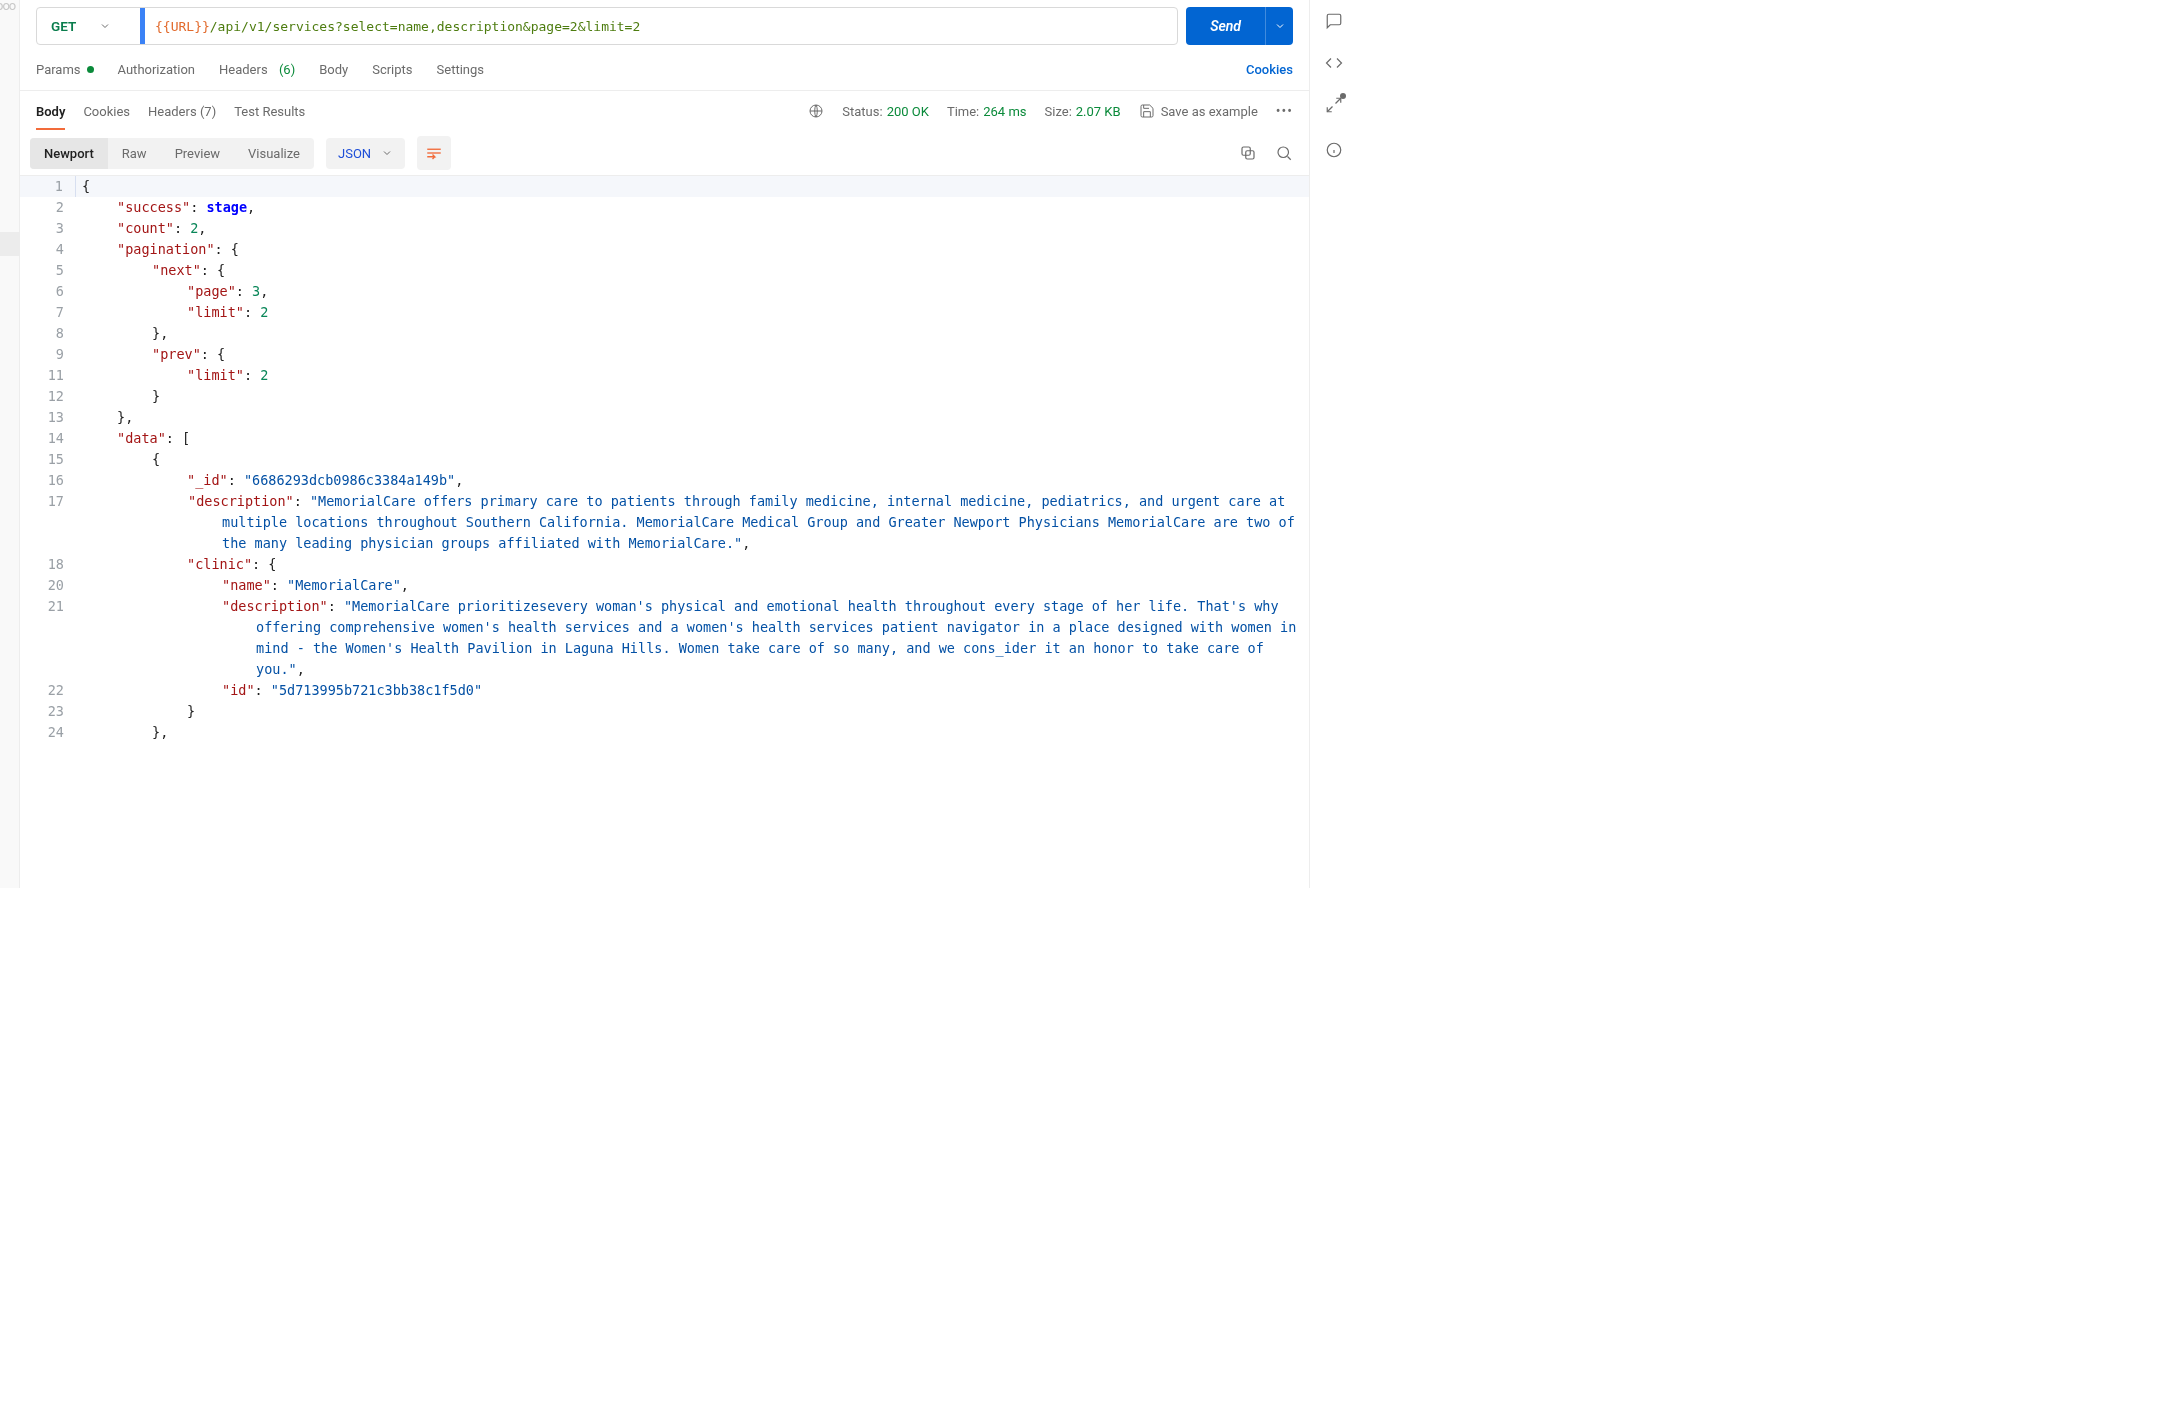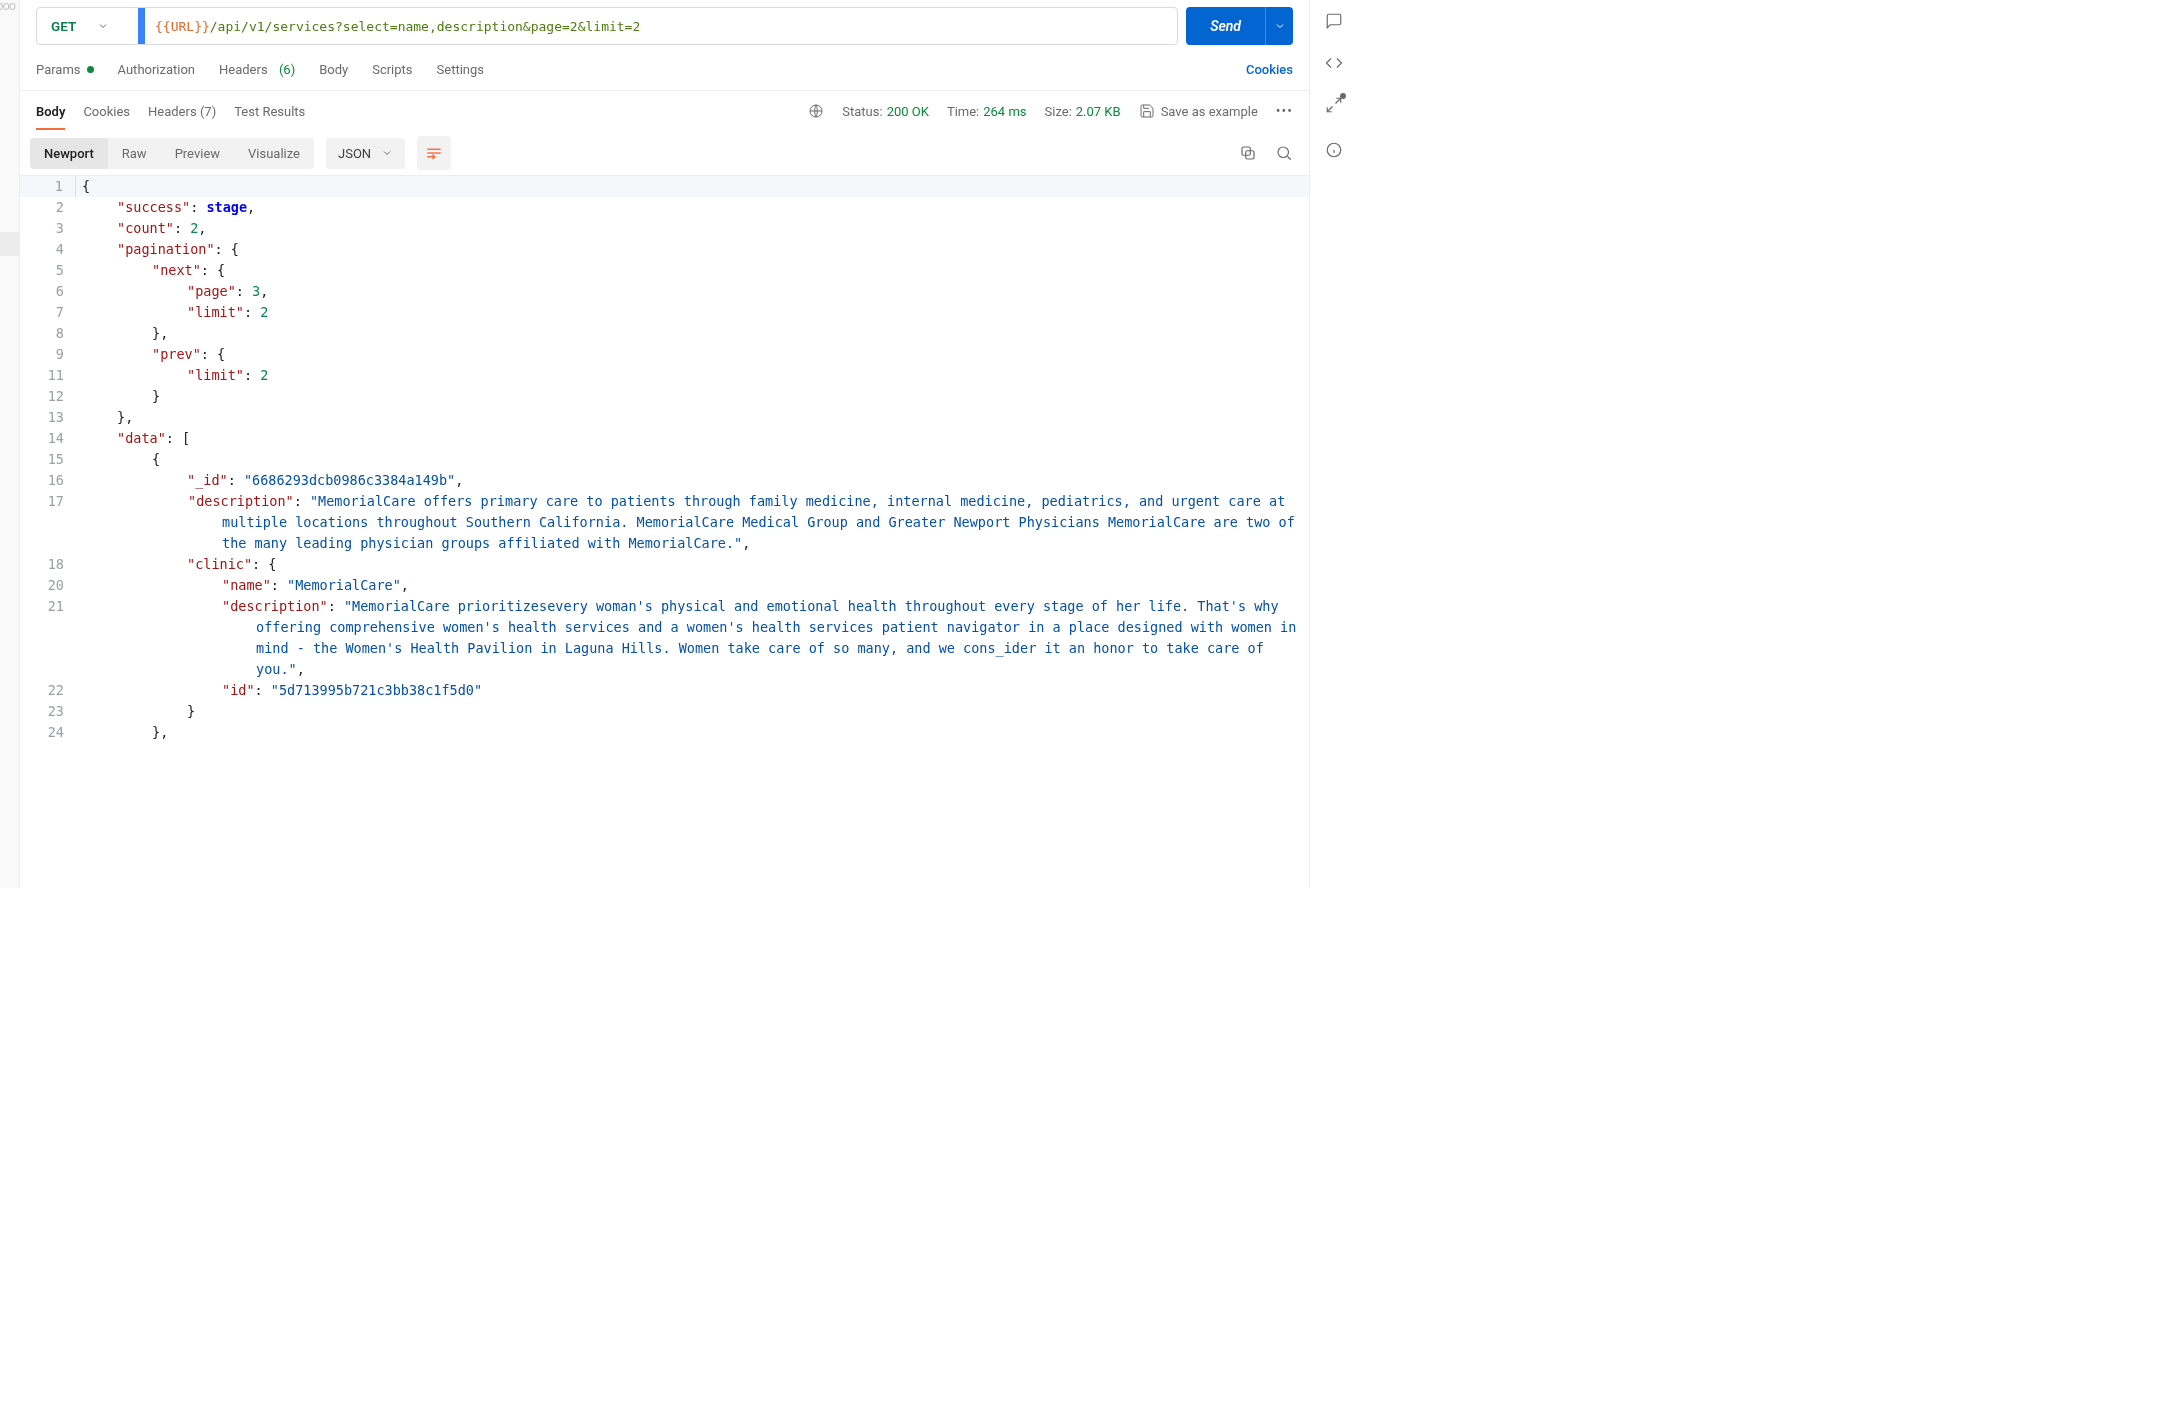--- a/index.html
+++ b/index.html
@@ -68,21 +68,21 @@
   .urlbar {
     flex: 1;
     display: flex;
     border: 1px solid #d9d9d9;
     border-radius: 4px;
     height: 38px;
     background: #fff;
   }
   .method {
     width: 108px;
-    border-right: 7px solid #3b82f6;
+    border-right: 5px solid #3b82f6;
     display: flex;
     align-items: center;
     justify-content: space-between;
     padding: 0 29px 0 14px;
     cursor: pointer;
   }
   .method-label { color: #0a7d4d; font-weight: 600; font-size: 13.5px; }
   .method svg { width:12px; height:12px; stroke:#6b6b6b; fill:none; stroke-width:2; }
   .url {
     flex:1;
@@ -173,21 +173,21 @@
     display:flex; background:#f2f2f2; border-radius:4px; overflow:hidden;
   }
   .seg .opt {
     padding: 8px 14px; font-size:13px; color:#6b6b6b; cursor:pointer;
   }
   .seg .opt.active { background:#e6e6e6; color:#212121; font-weight:500;}
   .format-select {
     margin-left:6px;
     background:#f2f2f2; border-radius:4px;
     display:flex; align-items:center; gap:10px;
-    padding: 8px 12px; font-size:13px; color:#404040; cursor:pointer;
+    padding: 8px 12px; font-size:13px; color:#1d4ed8; cursor:pointer;
   }
   .format-select svg { width:12px;height:12px; stroke:#6b6b6b; fill:none; stroke-width:2;}
   .wrap-btn {
     margin-left:6px;
     background:#f2f2f2; border-radius:4px;
     width:34px; height:34px; display:flex; align-items:center; justify-content:center;
     cursor:pointer;
   }
   .wrap-btn svg { width:18px;height:18px; stroke:#f26b3a; fill:none; stroke-width:1.8;}
   .view-row .right { margin-left:auto; display:flex; gap:18px; color:#6b6b6b;}

